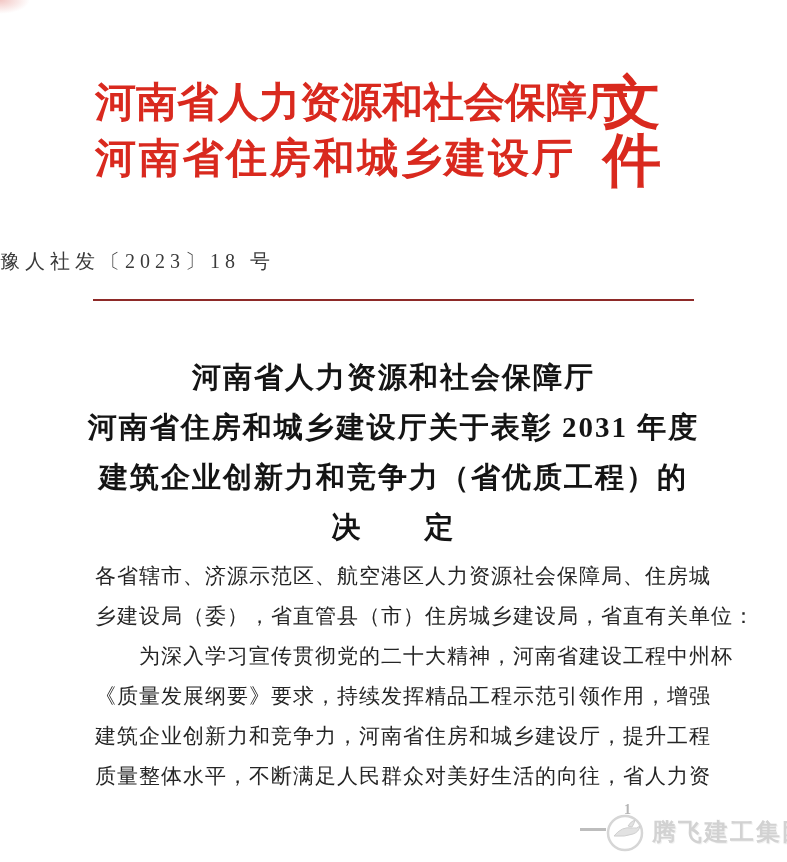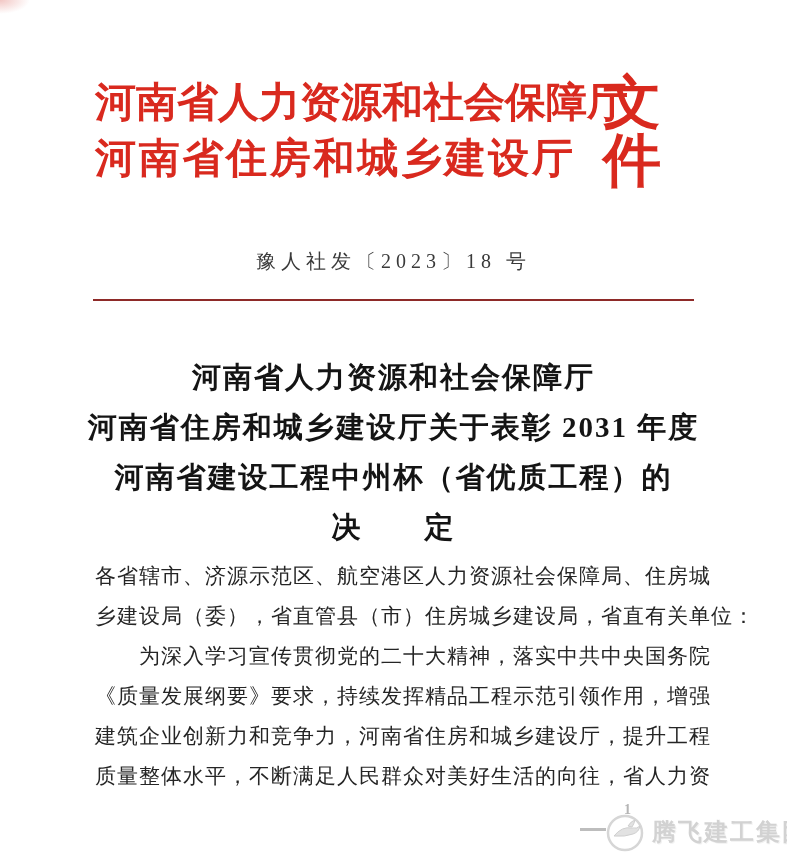--- a/index.html
+++ b/index.html
@@ -32,21 +32,21 @@
   }
   .doc-type {
     font-size:58px; font-weight:bold; color:#d9291e;
     margin-left:30px; letter-spacing:2px; line-height:1;
     transform:translateY(2px);
   }
 
   
   .doc-number {
     position:absolute; top:248px; left:0; width:787px;
-    text-align:center; font-size:20px; color:#3a3a3a;
+    font-size:20px; color:#3a3a3a;
     letter-spacing:5px;
   }
 
   
   .red-rule {
     position:absolute; top:299px; left:93px; width:601px; height:2px;
     background:#8e2a28;
   }
 
   
@@ -100,28 +100,28 @@
     <div class="doc-type">文件</div>
   </div>
 
   <div class="doc-number">豫人社发〔2023〕18 号</div>
 
   <div class="red-rule"></div>
 
   <div class="title-block">
     <div>河南省人力资源和社会保障厅</div>
     <div>河南省住房和城乡建设厅关于表彰 2031 年度</div>
-    <div>河南省建设工程中州杯（省优质工程）的</div>
+    <div>建筑企业创新力和竞争力（省优质工程）的</div>
     <div>决　　定</div>
   </div>
 
   <div class="body-block">
     <div class="jline">各省辖市、济源示范区、航空港区人力资源社会保障局、住房城</div>
     <div class="jline">乡建设局（委），省直管县（市）住房城乡建设局，省直有关单位：</div>
-    <div class="jline indent">为深入学习宣传贯彻党的二十大精神，落实中共中央国务院</div>
+    <div class="jline indent">为深入学习宣传贯彻党的二十大精神，河南省建设工程中州杯</div>
     <div class="jline">《质量发展纲要》要求，持续发挥精品工程示范引领作用，增强</div>
     <div class="jline">建筑企业创新力和竞争力，河南省住房和城乡建设厅，提升工程</div>
     <div class="jline">质量整体水平，不断满足人民群众对美好生活的向往，省人力资</div>
   </div>
 
   <div class="footer-mark">
     <div class="page-dash"></div>
     <div class="page-num">1</div>
     <svg class="wm-logo" viewBox="0 0 42 42" xmlns="http://www.w3.org/2000/svg">
       <circle cx="21" cy="21" r="17" fill="none" stroke="#d6d6d6" stroke-width="2.5"></circle>

